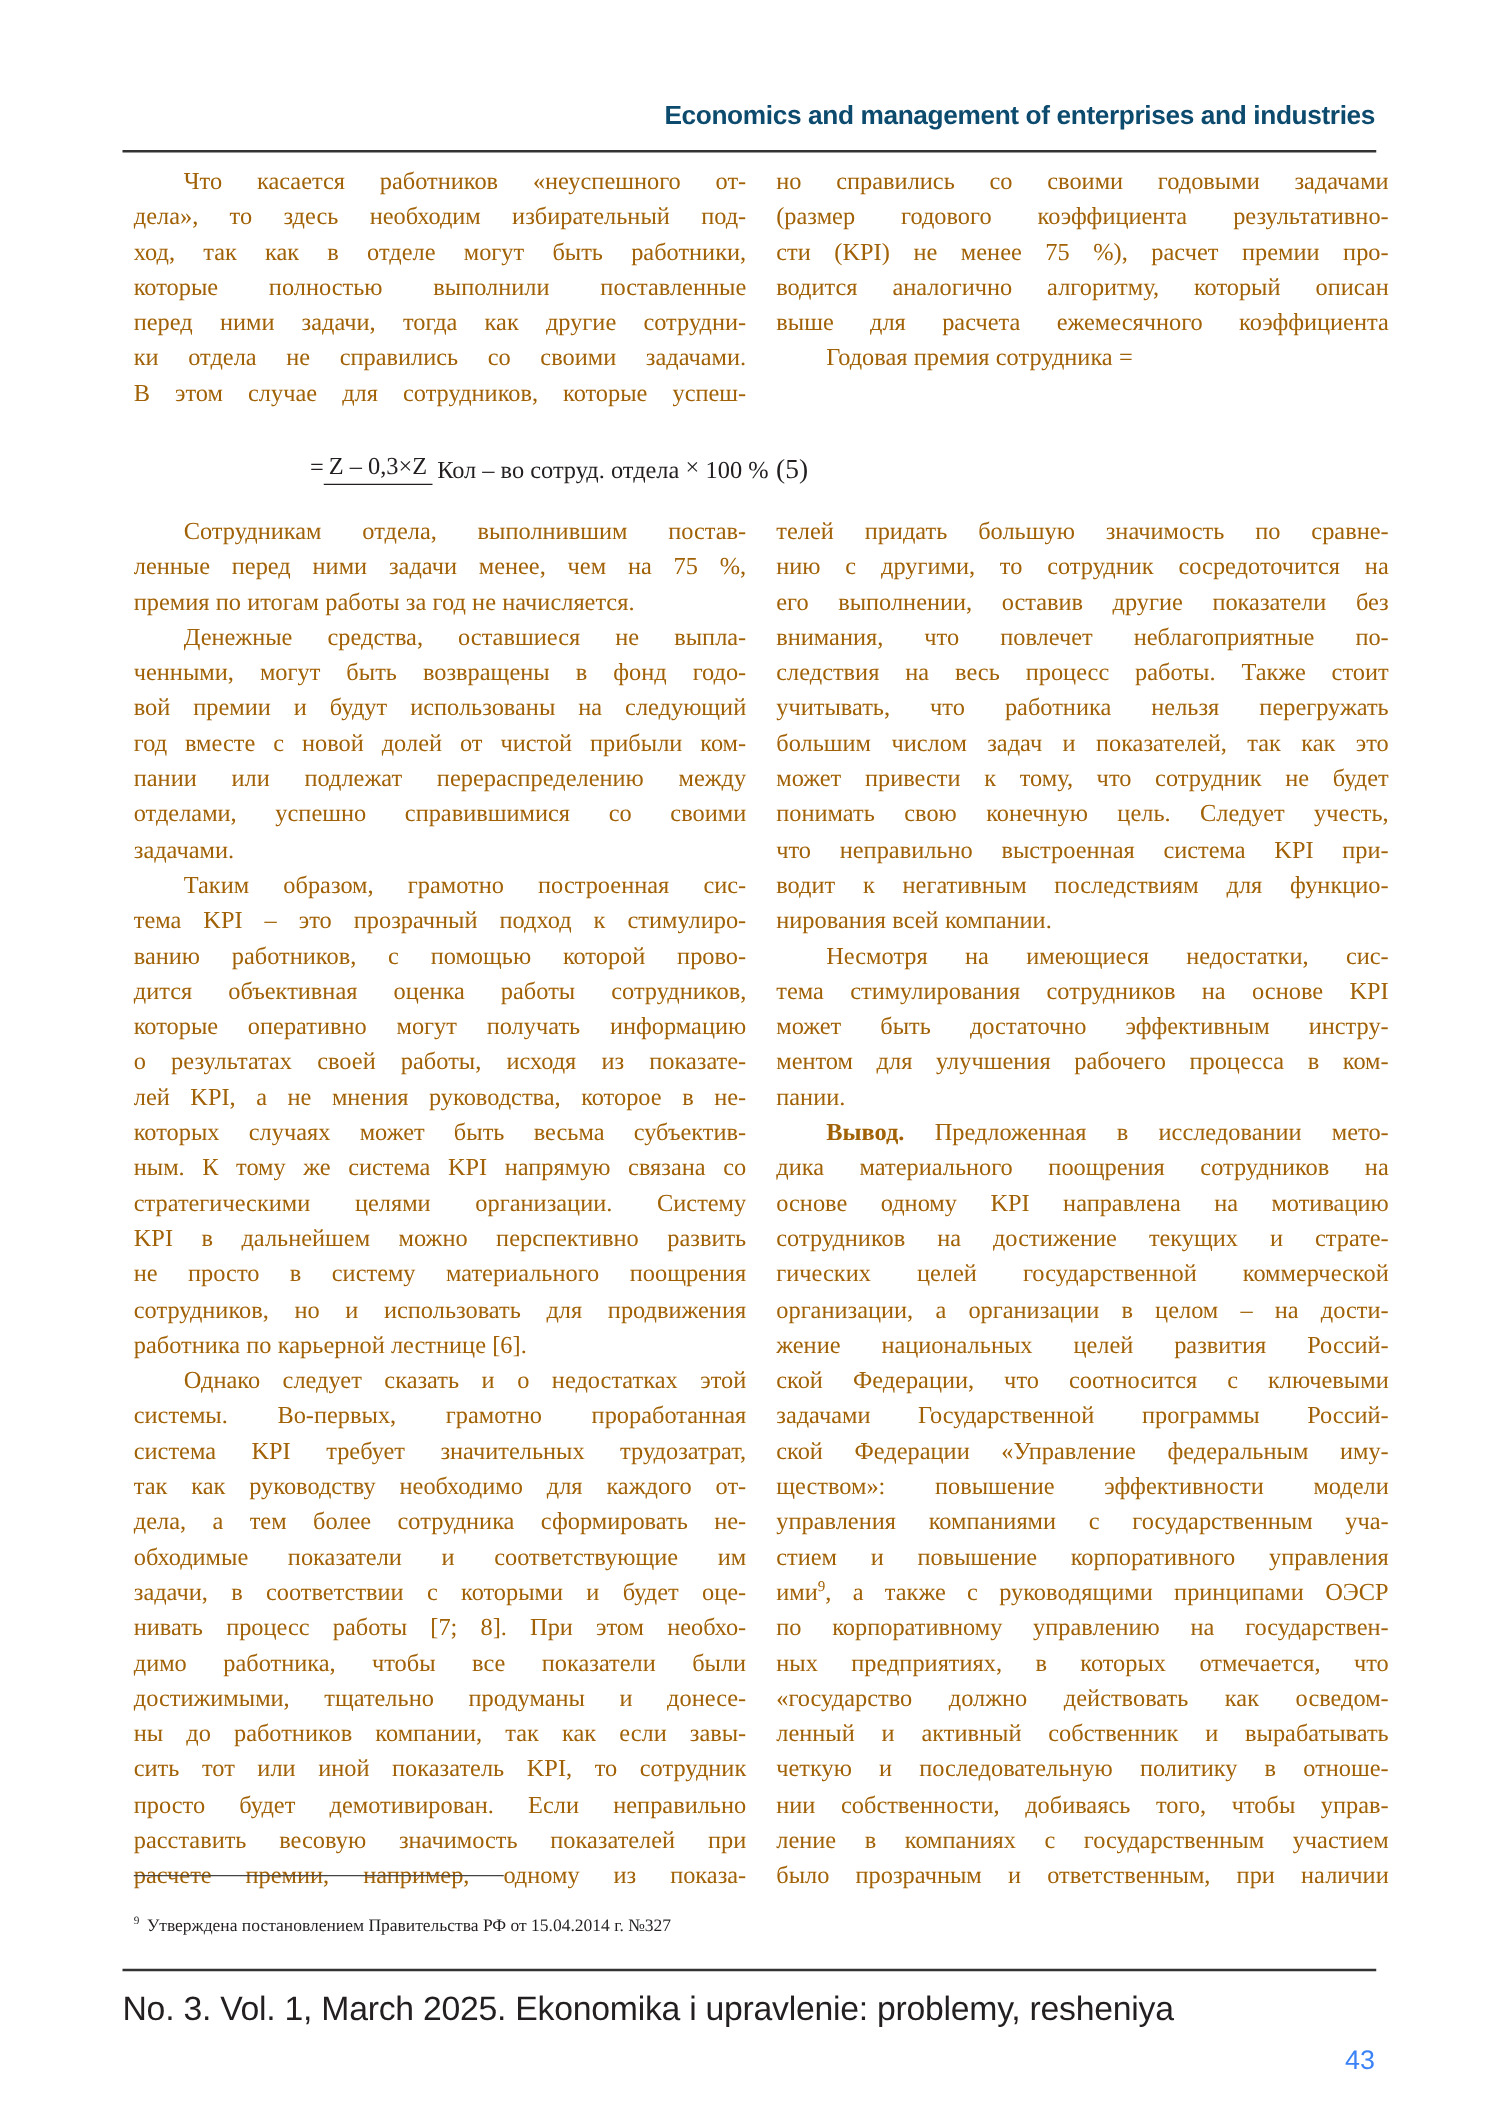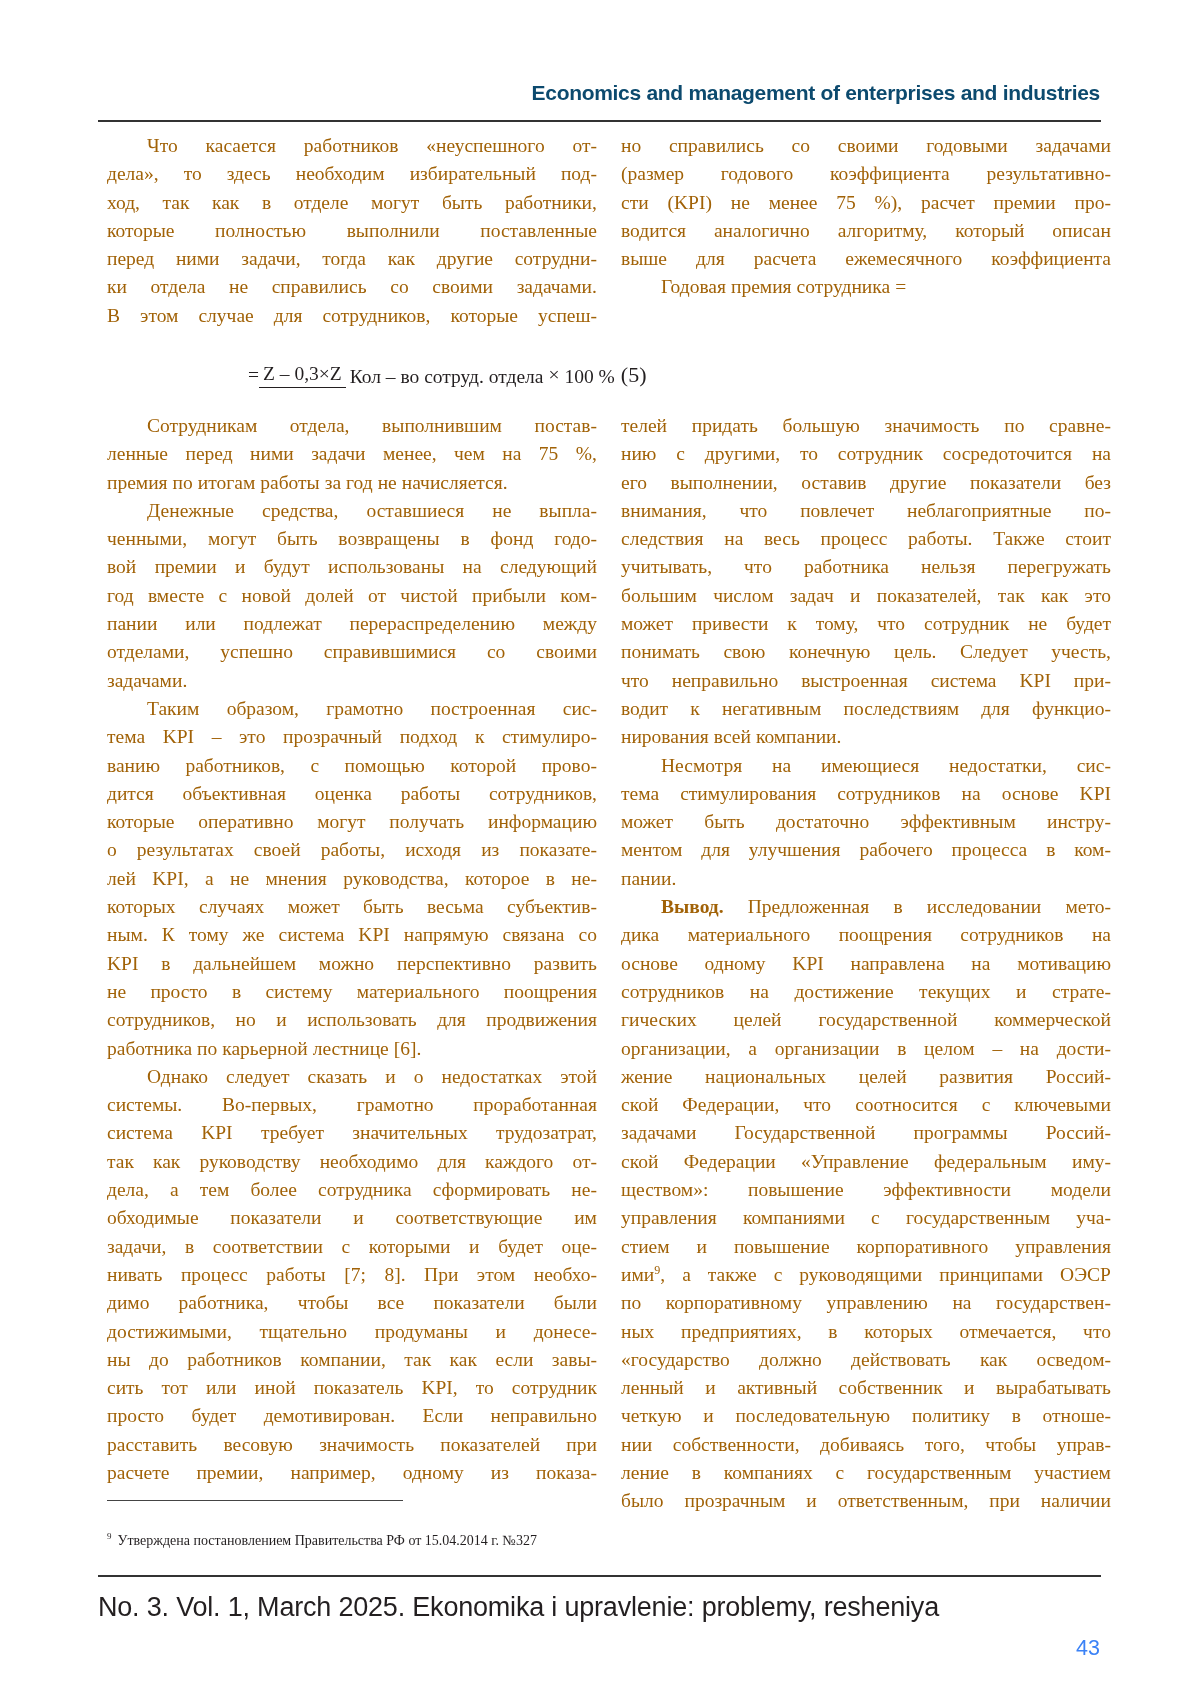--- a/index.html
+++ b/index.html
@@ -332,20 +332,26 @@
       <span>К</span>
       <span>тому</span>
       <span>же</span>
       <span>система</span>
       <span>KPI</span>
       <span>напрямую</span>
       <span>связана</span>
       <span>со</span>
     </div>
     <div class="jline">
+      <span>стратегическими</span>
+      <span>целями</span>
+      <span>организации.</span>
+      <span>Систему</span>
+    </div>
+    <div class="jline">
       <span>KPI</span>
       <span>в</span>
       <span>дальнейшем</span>
       <span>можно</span>
       <span>перспективно</span>
       <span>развить</span>
     </div>
     <div class="jline">
       <span>не</span>
       <span>просто</span>

